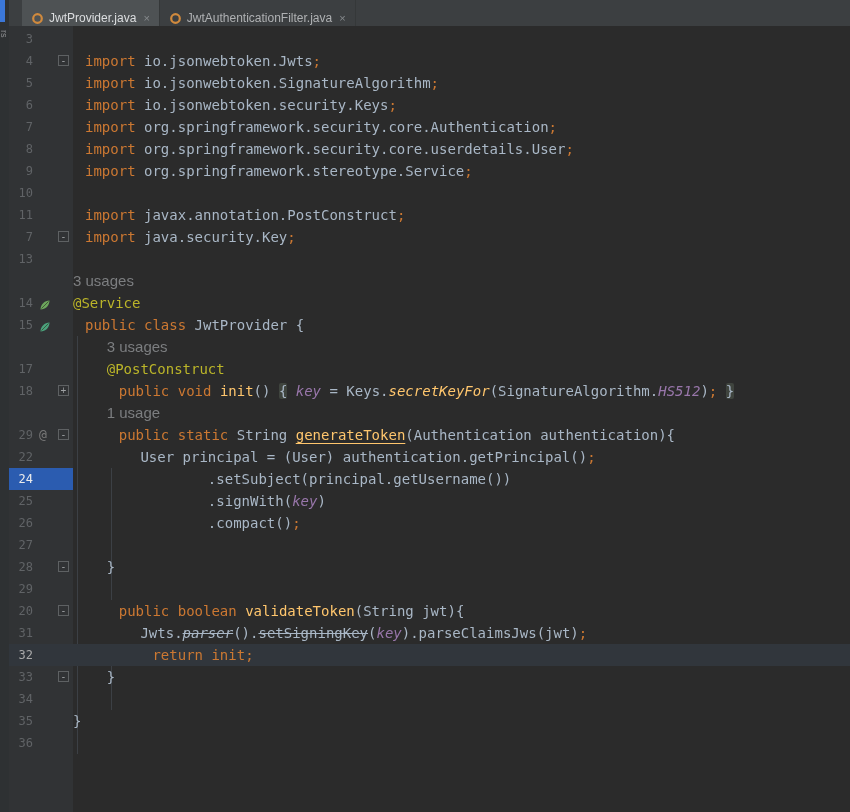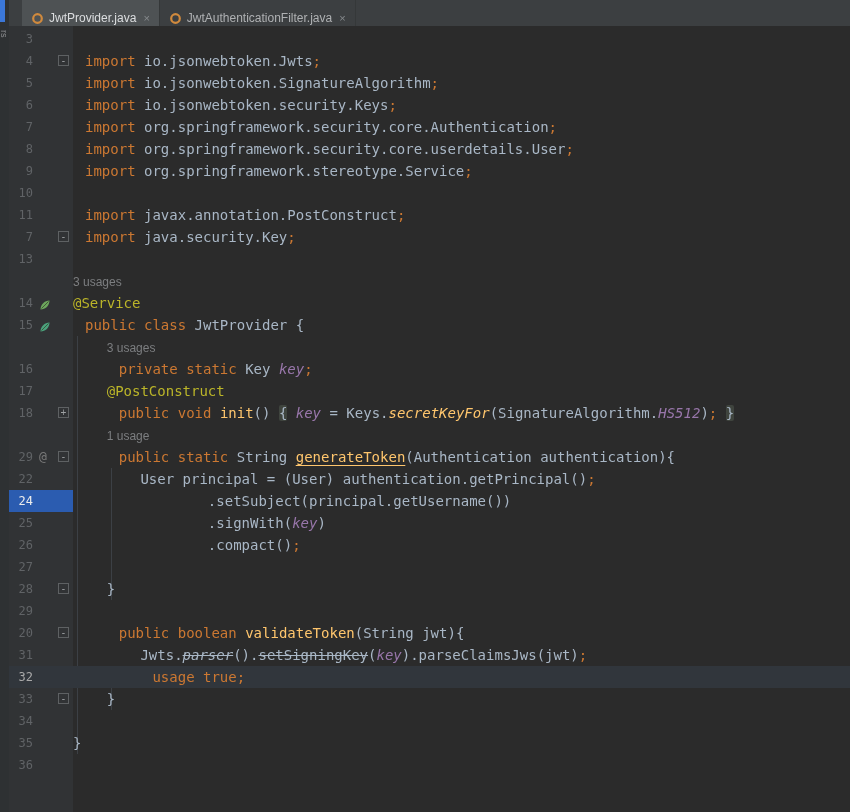--- a/index.html
+++ b/index.html
@@ -37,21 +37,21 @@
   .row.current .lnum { color:#A9A9A9; }
   .gut.gsel .lnum { color:#ECECEC; }
   .gicon { position:absolute; left:30px; top:5px; }
   .gbadge { position:absolute; left:30px; top:0; line-height:22px; color:#787878;
             font:13px/22px "DejaVu Sans Mono",monospace; }
   .fold { position:absolute; left:49px; top:5px; width:11px; height:11px;
           border:1px solid #5E6163; color:#9FA2A4; font-size:10px; line-height:9px;
           text-align:center; background:#313335; }
 
   .code { flex:1; white-space:pre; font:14px/22px "DejaVu Sans Mono",monospace; color:#A9B7C6; }
-  .inlay { color:#7C7E80; font-family:"Liberation Sans",sans-serif; font-size:12px; line-height:22px; }
+  .inlay { color:#7C7E80; font-family:"Liberation Sans",sans-serif; font-size:15px; line-height:22px; }
 
   .tk-k { color:#CC7832;margin-left:12px; }
   .tk-d { color:#A9B7C6; }
   .tk-a { color:#BBB529; }
   .tk-m { color:#FFC66D; }
   .tk-mu { color:#FFC66D; text-decoration:underline; text-underline-offset:3px; }
   .tk-f { color:#9876AA; font-style:italic; }
   .tk-c { color:#9876AA; font-style:italic; }
   .tk-s { color:#FFC66D; font-style:italic; }
   .tk-ss { color:#A9B7C6; font-style:italic; text-decoration:line-through; }
@@ -181,26 +181,20 @@
                 </svg></span>
             </div>
             <div class="code"><span class="tk-k">public class</span><span class="tk-d"> JwtProvider {</span></div>
           </div>
           <div class="row">
             <div class="gut"></div>
             <div class="code"><span class="inlay" style="margin-left: 33.72px;">3 usages</span></div>
           </div>
           <div class="row">
             <div class="gut">
-              <span class="lnum">16</span>
-            </div>
-            <div class="code"><span class="tk-d">    </span><span class="tk-k">private static</span><span class="tk-d"> Key </span><span class="tk-f">key</span><span class="tk-p">;</span></div>
-          </div>
-          <div class="row">
-            <div class="gut">
               <span class="lnum">17</span>
             </div>
             <div class="code"><span class="tk-d">    </span><span class="tk-a">@PostConstruct</span></div>
           </div>
           <div class="row">
             <div class="gut">
               <span class="lnum">18</span>
               <span class="fold">+</span>
             </div>
             <div class="code"><span class="tk-d">    </span><span class="tk-k">public void</span><span class="tk-d"> </span><span class="tk-m">init</span><span class="tk-d">() </span><span class="tk-fb">{</span><span class="tk-d"> </span><span class="tk-f">key</span><span class="tk-d"> = Keys.</span><span class="tk-s">secretKeyFor</span><span class="tk-d">(SignatureAlgorithm.</span><span class="tk-c">HS512</span><span class="tk-d">)</span><span class="tk-p">;</span><span class="tk-d"> </span><span class="tk-fb">}</span></div>
@@ -270,21 +264,21 @@
           <div class="row">
             <div class="gut">
               <span class="lnum">31</span>
             </div>
             <div class="code"><span class="tk-d">        Jwts.</span><span class="tk-ss">parser</span><span class="tk-d">().</span><span class="tk-x">setSigningKey</span><span class="tk-d">(</span><span class="tk-f">key</span><span class="tk-d">).parseClaimsJws(jwt)</span><span class="tk-p">;</span></div>
           </div>
           <div class="row current">
             <div class="gut">
               <span class="lnum">32</span>
             </div>
-            <div class="code"><span class="tk-d">        </span><span class="tk-k">usage true</span><span class="tk-p">;</span></div>
+            <div class="code"><span class="tk-d">        </span><span class="tk-k">return init</span><span class="tk-p">;</span></div>
           </div>
           <div class="row">
             <div class="gut">
               <span class="lnum">33</span>
               <span class="fold">-</span>
             </div>
             <div class="code"><span class="tk-d">    }</span></div>
           </div>
           <div class="row">
             <div class="gut">

